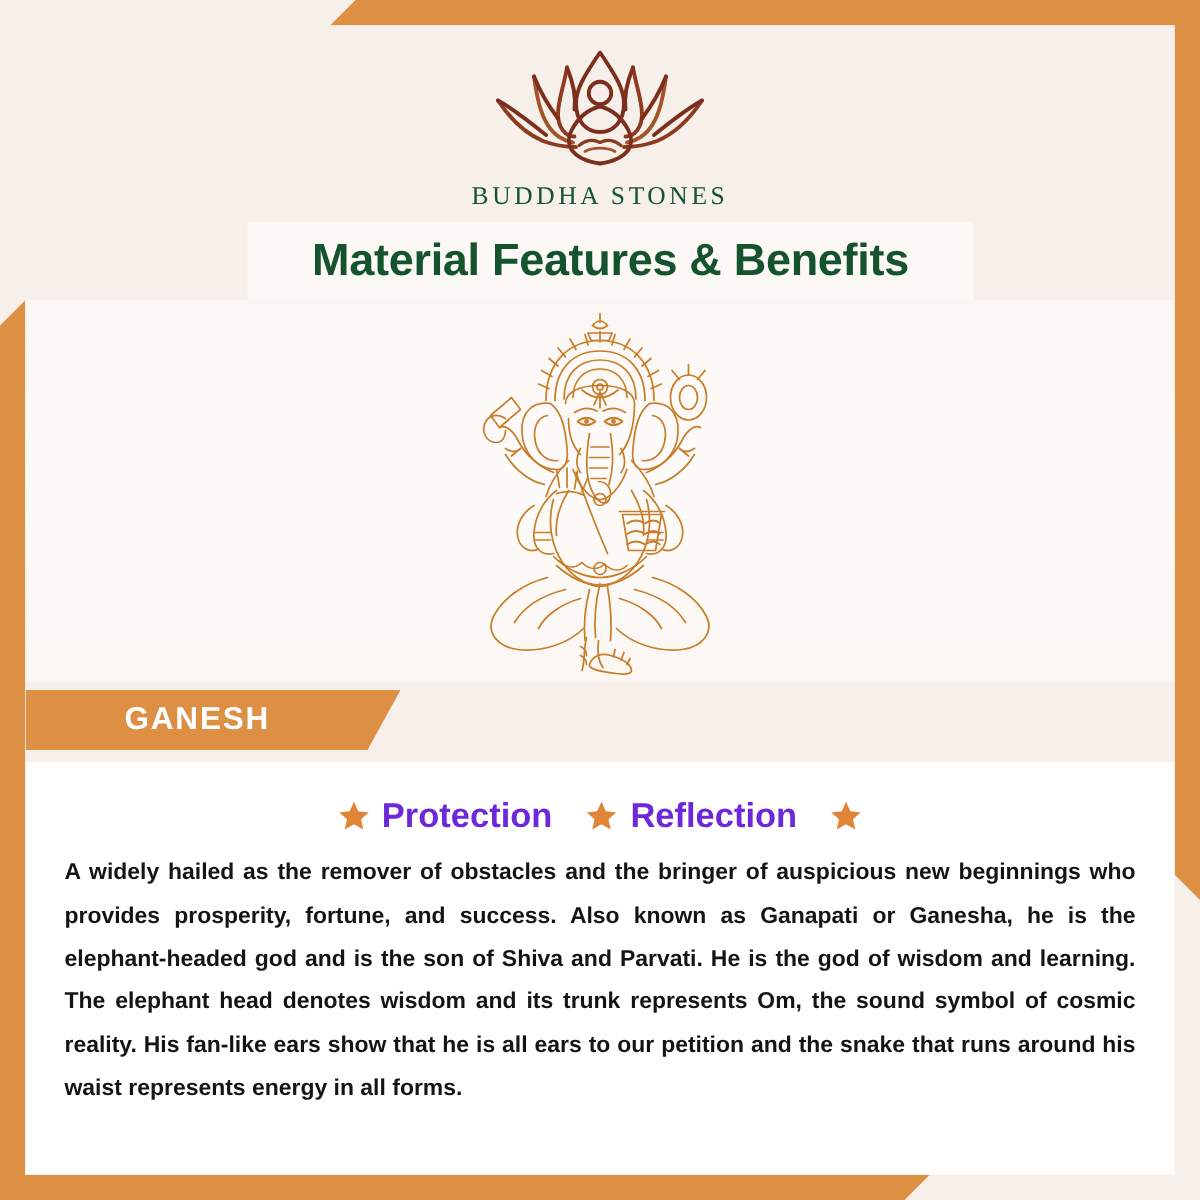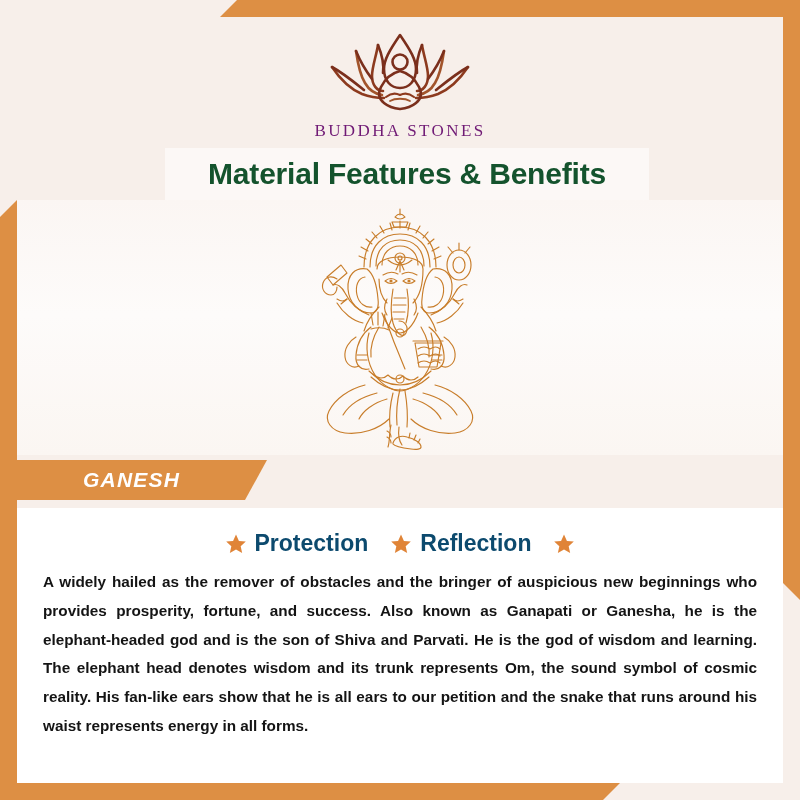--- a/index.html
+++ b/index.html
@@ -76,21 +76,21 @@
   .logo-mark {
     display: block;
     margin: 0 auto;
   }
   .brand-name {
     display: block;
     margin-top: 2px;
     font-family: "Liberation Serif", serif;
     font-size: 17px;
     letter-spacing: 2.4px;
-    color: #701a75;
+    color: #14532d;
   }
 
   
   .title-banner {
     position: absolute;
     top: 131px;
     left: 148px;
     width: 484px;
     height: 52px;
     background: #fcf8f6;
@@ -124,21 +124,20 @@
   .name-tab {
     position: absolute;
     top: 443px;
     left: 0;
     width: 250px;
     height: 40px;
     background: #dd8f44;
     clip-path: polygon(0 0, 100% 0, calc(100% - 22px) 100%, 0 100%);
     display: flex;
     align-items: center;
-    font-style: italic;
   }
   .name-tab-label {
     color: #ffffff;
     font-size: 21px;
     font-weight: bold;
     letter-spacing: 1.2px;
     margin-left: 66px;
   }
 
   
@@ -164,21 +163,21 @@
   }
   .star-icon {
     display: block;
     width: 22px;
     height: 22px;
     color: #e08437;
   }
   .feature-label {
     font-size: 23px;
     font-weight: bold;
-    color: #0c4a6e;
+    color: #6d28d9;
     white-space: nowrap;
   }
   .body-text {
     margin: 11px 26px 0 26px;
     font-size: 15.3px;
     font-weight: bold;
     line-height: 1.88;
     color: #141414;
     text-align: justify;
     text-align-last: left;

